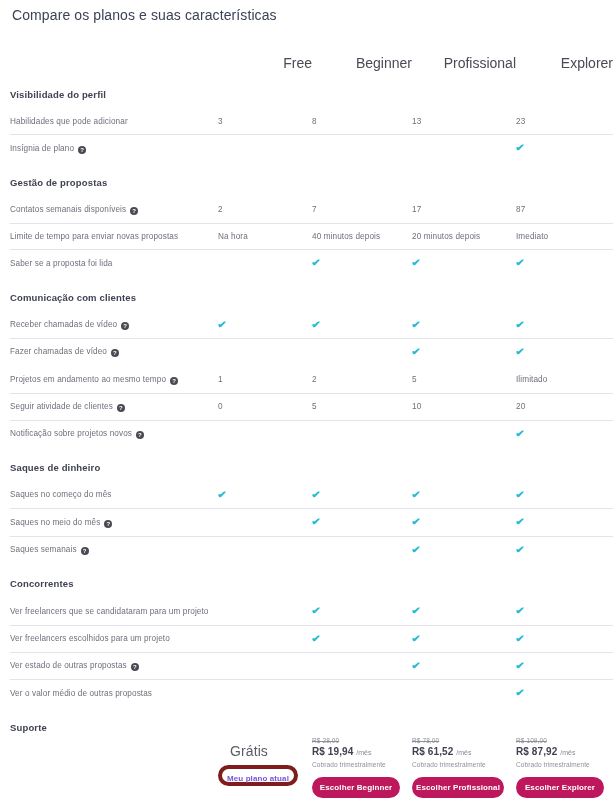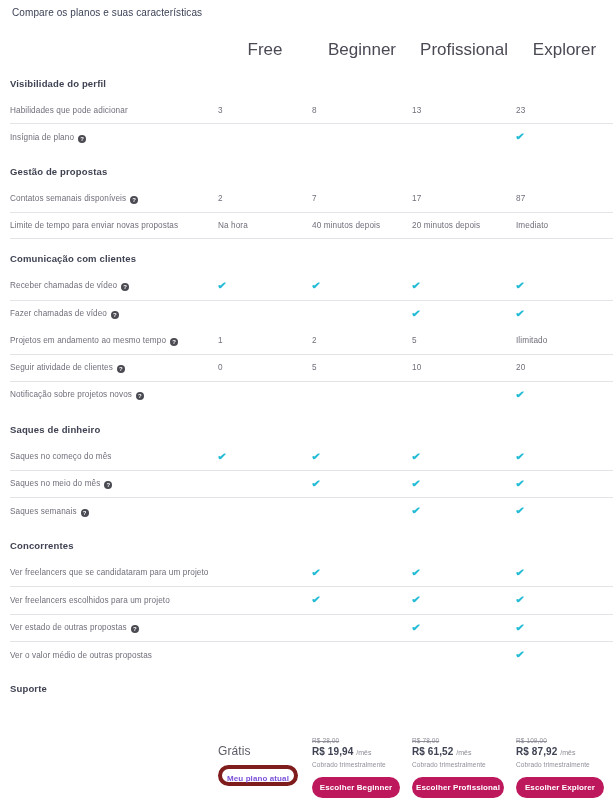--- a/index.html
+++ b/index.html
@@ -19,44 +19,44 @@
   .page {
     position: relative;
     width: 613px;
     height: 808px;
     box-sizing: border-box;
     padding: 0 10px;
   }
 
   
   .page-title {
-    font-size: 10px;
+    font-size: 14px;
     color: #3c4257;
     letter-spacing: .1px;
     padding: 7px 0 0 2px;
-    margin: 0 0 22px 0;
+    margin: 0 0 32px 0;
     font-weight: 400;
   }
 
   
   table.compare {
     width: 100%;
     border-collapse: collapse;
     table-layout: fixed;
   }
   col.c-label { width: 208px; }
   col.c-free  { width: 94px; }
   col.c-beg   { width: 100px; }
   col.c-pro   { width: 104px; }
   col.c-exp   { width: 97px; }
 
   thead th {
-    text-align: center;
+    text-align: right;
     font-weight: 400;
-    font-size: 17px;
+    font-size: 14px;
     color: #4a4a55;
     padding: 0 0 16px 0;
     vertical-align: bottom;
   }
 
   tr.section-row td {
     padding: 14px 0 9px 0;
     font-size: 9.5px;
     color: #3f4252;
     font-weight: 700;
@@ -153,25 +153,26 @@
     color: #8a8a95;
     letter-spacing: 0;
   }
   .billing {
     font-size: 6.5px;
     color: #8f8f9a;
     line-height: 11px;
     letter-spacing: .1px;
   }
   .free-label {
-    font-size: 12px;
+    font-size: 14px;
     color: #5b5b66;
     line-height: 13px;
     padding-top: 9px;
     letter-spacing: .1px;
+    margin-left: 12px;
   }
 
   .btn {
     display: block;
     box-sizing: border-box;
     margin-top: 7px;
     height: 21px;
     line-height: 19px;
     border-radius: 11px;
     text-align: center;
@@ -250,20 +251,27 @@
           <td class="val"><span>17</span></td>
           <td class="val"><span>87</span></td>
         </tr>
         <tr class="feat-row">
           <td class="label-cell"><span>Limite de tempo para enviar novas propostas</span></td>
           <td class="val"><span>Na hora</span></td>
           <td class="val"><span>40 minutos depois</span></td>
           <td class="val"><span>20 minutos depois</span></td>
           <td class="val"><span>Imediato</span></td>
         </tr>
+        <tr class="feat-row no-rule">
+          <td class="label-cell"><span>Saber se a proposta foi lida</span></td>
+          <td class="val"></td>
+          <td class="val"><span class="check">✔</span></td>
+          <td class="val"><span class="check">✔</span></td>
+          <td class="val"><span class="check">✔</span></td>
+        </tr>
         <tr class="section-row">
           <td colspan="5">Comunicação com clientes</td>
         </tr>
         <tr class="feat-row">
           <td class="label-cell"><span>Receber chamadas de vídeo</span><span class="info-icon">?</span></td>
           <td class="val"><span class="check">✔</span></td>
           <td class="val"><span class="check">✔</span></td>
           <td class="val"><span class="check">✔</span></td>
           <td class="val"><span class="check">✔</span></td>
         </tr>

